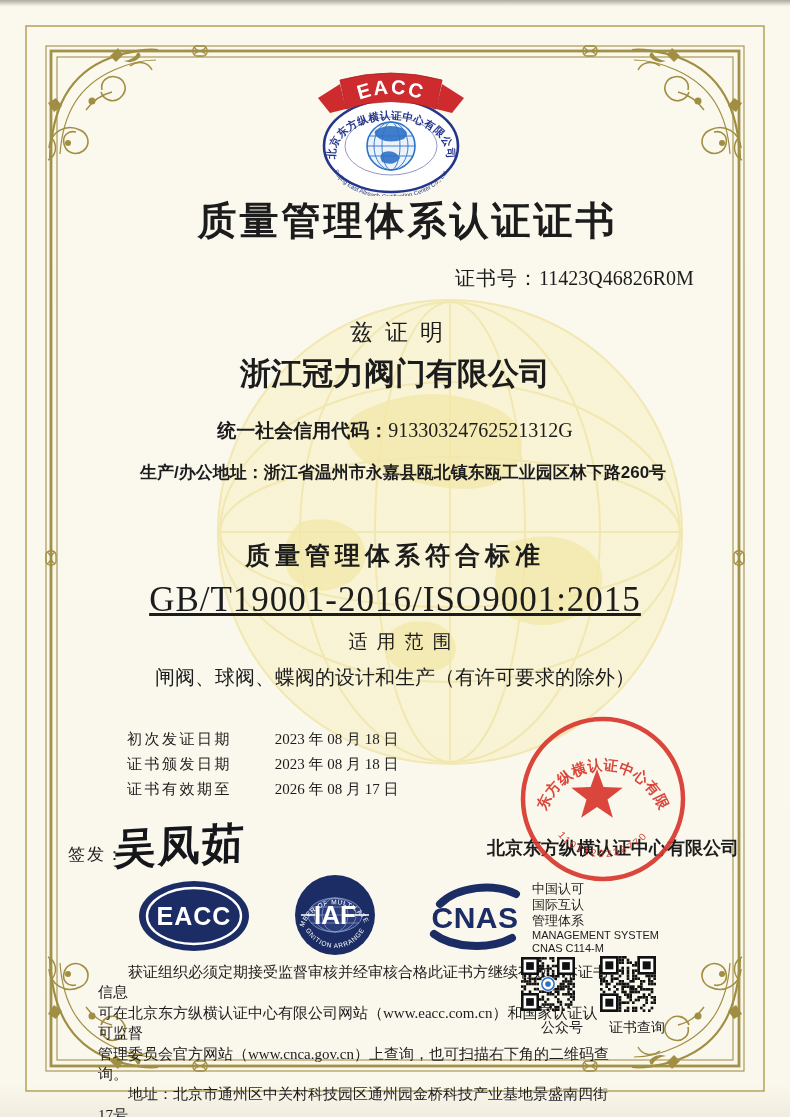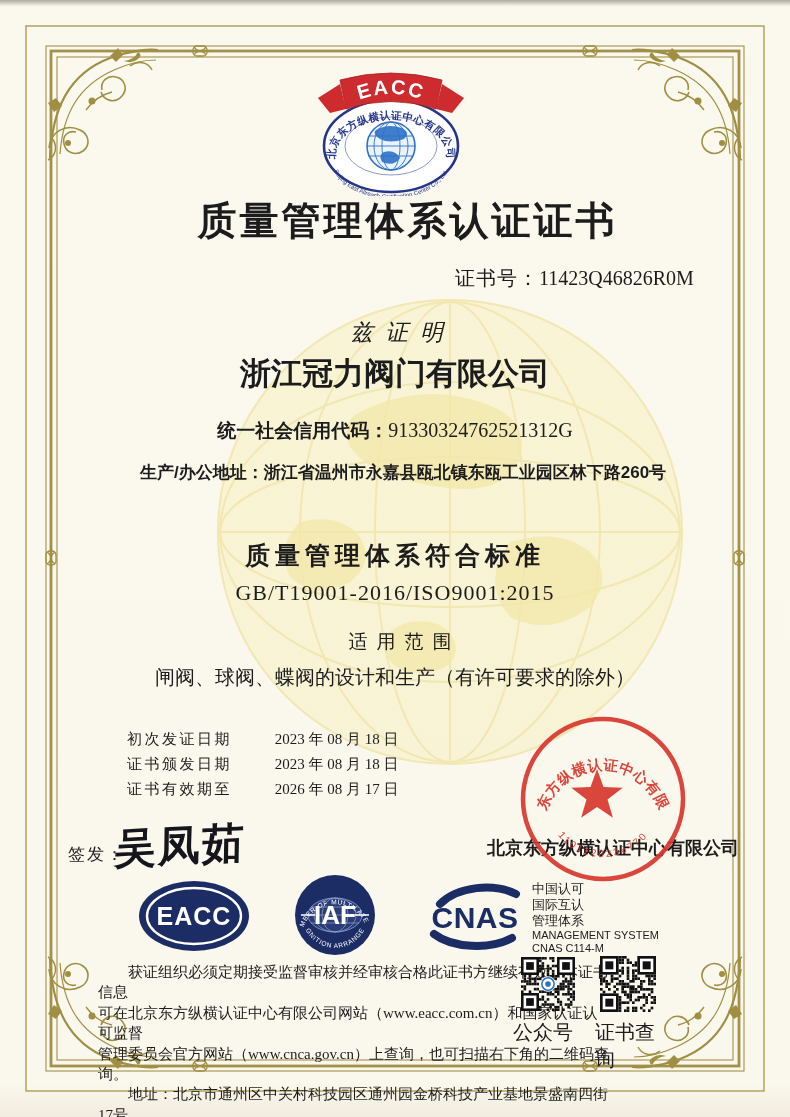--- a/index.html
+++ b/index.html
@@ -16,31 +16,31 @@
     background:linear-gradient(180deg,rgba(120,117,108,.55),rgba(120,117,108,0));}
 
   svg.frame{left:0;top:0;z-index:2;}
   svg.watermark{left:210px;top:292px;z-index:1;opacity:.55;}
 
   svg.emblem{left:316px;top:66px;z-index:3;}
 
   .title{top:194px;font-size:39px;font-weight:bold;letter-spacing:3px;z-index:3;padding-left:25px;}
   .certno{left:455px;top:265px;font-size:20px;z-index:3;}
   .certno .lbl{letter-spacing:1px;}
-  .certify{top:317px;font-size:23px;letter-spacing:12px;padding-left:15px;z-index:3;font-style:italic;}
+  .certify{top:317px;font-size:23px;letter-spacing:12px;padding-left:15px;z-index:3;}
   .company{top:353px;font-size:31px;font-weight:bold;letter-spacing:0;z-index:3;}
   .credit{top:418px;font-size:19px;z-index:3;}
   .credit .lbl{font-family:"Liberation Sans", sans-serif;font-weight:bold;margin-top:34px;}
   .credit .val{font-family:"Liberation Serif", serif;font-size:20px;}
 
   .addr{left:140px;top:460px;width:560px;font-size:17px;font-weight:bold;
     font-family:"Liberation Sans", sans-serif;line-height:25px;z-index:3;}
 
   .std-title{top:539px;font-size:25px;font-weight:bold;letter-spacing:5px;z-index:3;}
-  .std-code{top:580px;font-size:22px;letter-spacing:1px;z-index:3;}
+  .std-code{top:580px;font-size:35px;letter-spacing:1px;z-index:3;text-decoration:underline;}
   .scope-title{top:629px;font-size:19px;letter-spacing:9px;padding-left:19px;z-index:3;}
   .scope-text{top:664px;font-size:20px;font-family:"Liberation Sans", sans-serif;z-index:3;}
 
   .dates{left:127px;top:727px;z-index:3;font-size:15px;}
   .dates .row{height:25px;line-height:25px;}
   .dates .lbl{display:inline-block;width:112px;letter-spacing:2.5px;}
   .dates .val{display:inline-block;margin-left:32px;}
 
   .sign-label{left:68px;top:843px;font-size:17px;letter-spacing:2px;z-index:3;}
   .signature{left:114px;top:818px;font-size:42px;font-weight:bold;
@@ -56,21 +56,21 @@
   .logo-cnas{left:424px;top:882px;}
 
   .accred{left:532px;top:881px;z-index:3;line-height:16px;}
   .accred .cn{font-size:13px;font-family:"Liberation Sans", sans-serif;}
   .accred .en{font-size:11px;font-family:"Liberation Sans", sans-serif;line-height:13px;}
 
   .footer{left:98px;top:962px;width:512px;font-size:15px;line-height:20.4px;z-index:3;}
   .footer .indent{text-indent:2em;}
 
   .qr{z-index:3;}
-  .qr-label{font-size:20px;text-align:left;z-index:3;}
+  .qr-label{font-size:14px;text-align:right;z-index:3;}
   #qr-gzh-box{left:521px;top:957px;}
   #qr-cx-box{left:600px;top:956px;}
   .lab-gzh{left:513px;top:1019px;width:70px;}
   .lab-cx{left:595px;top:1019px;width:70px;}
 </style>
 </head>
 <body>
 
 <div class="abs scan-top"></div>
 

